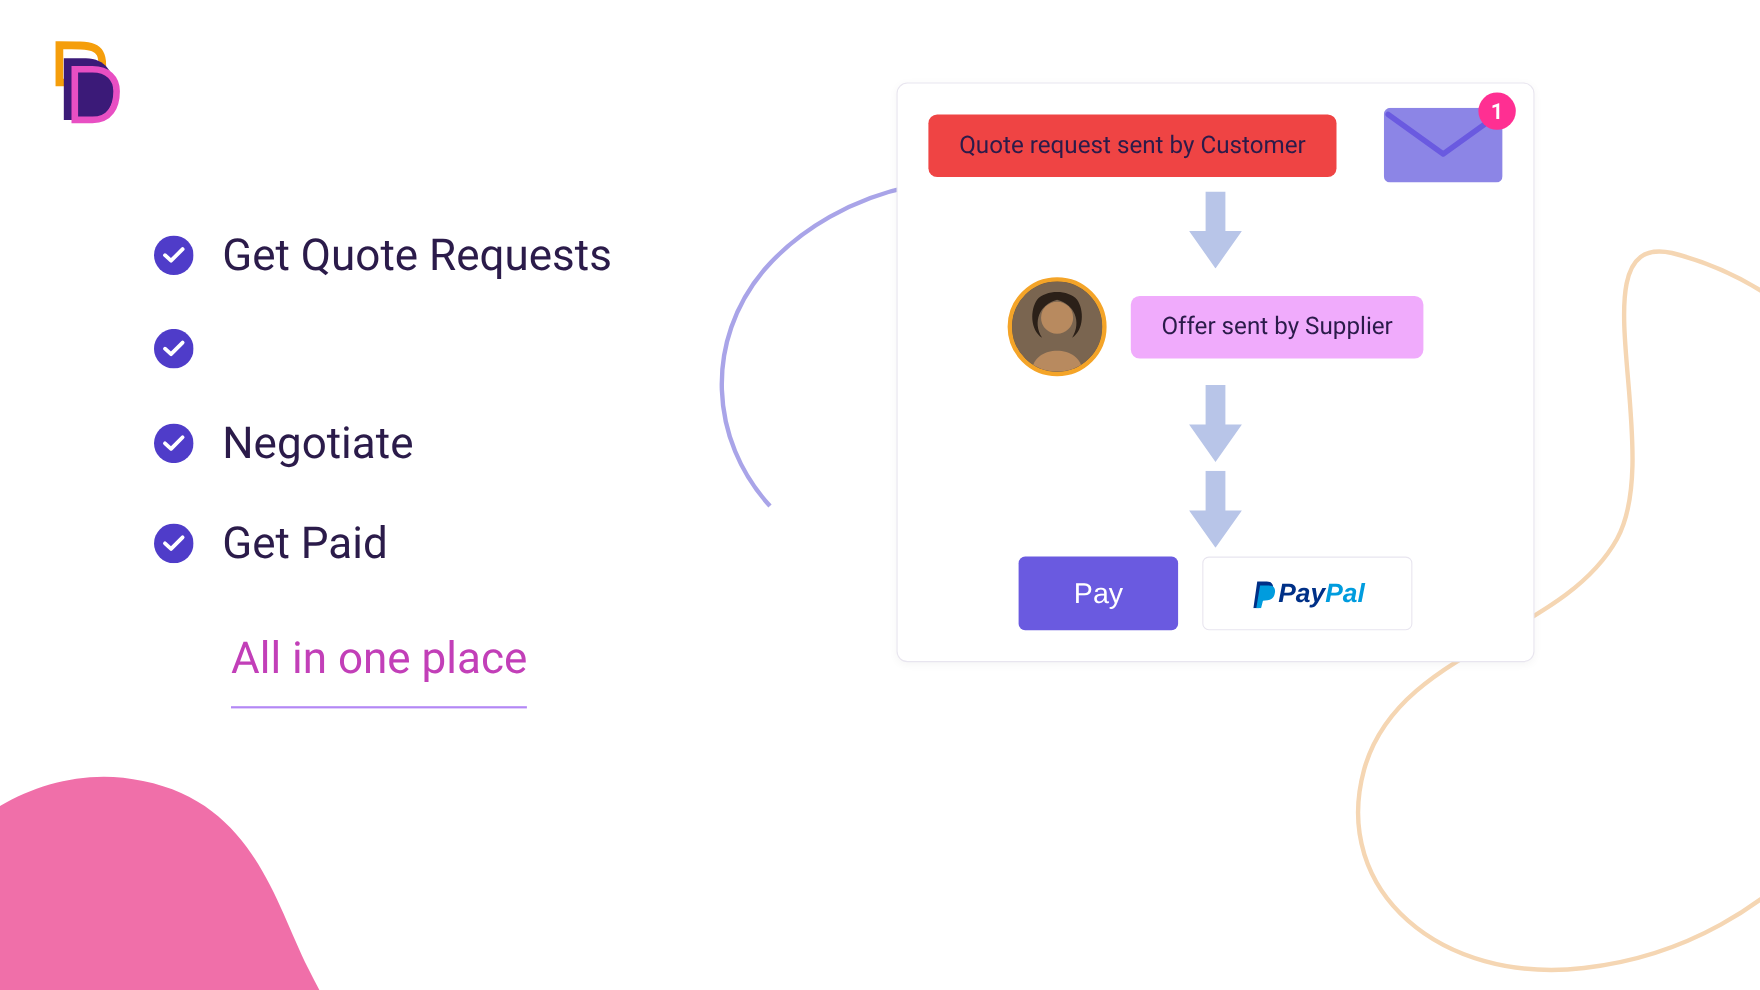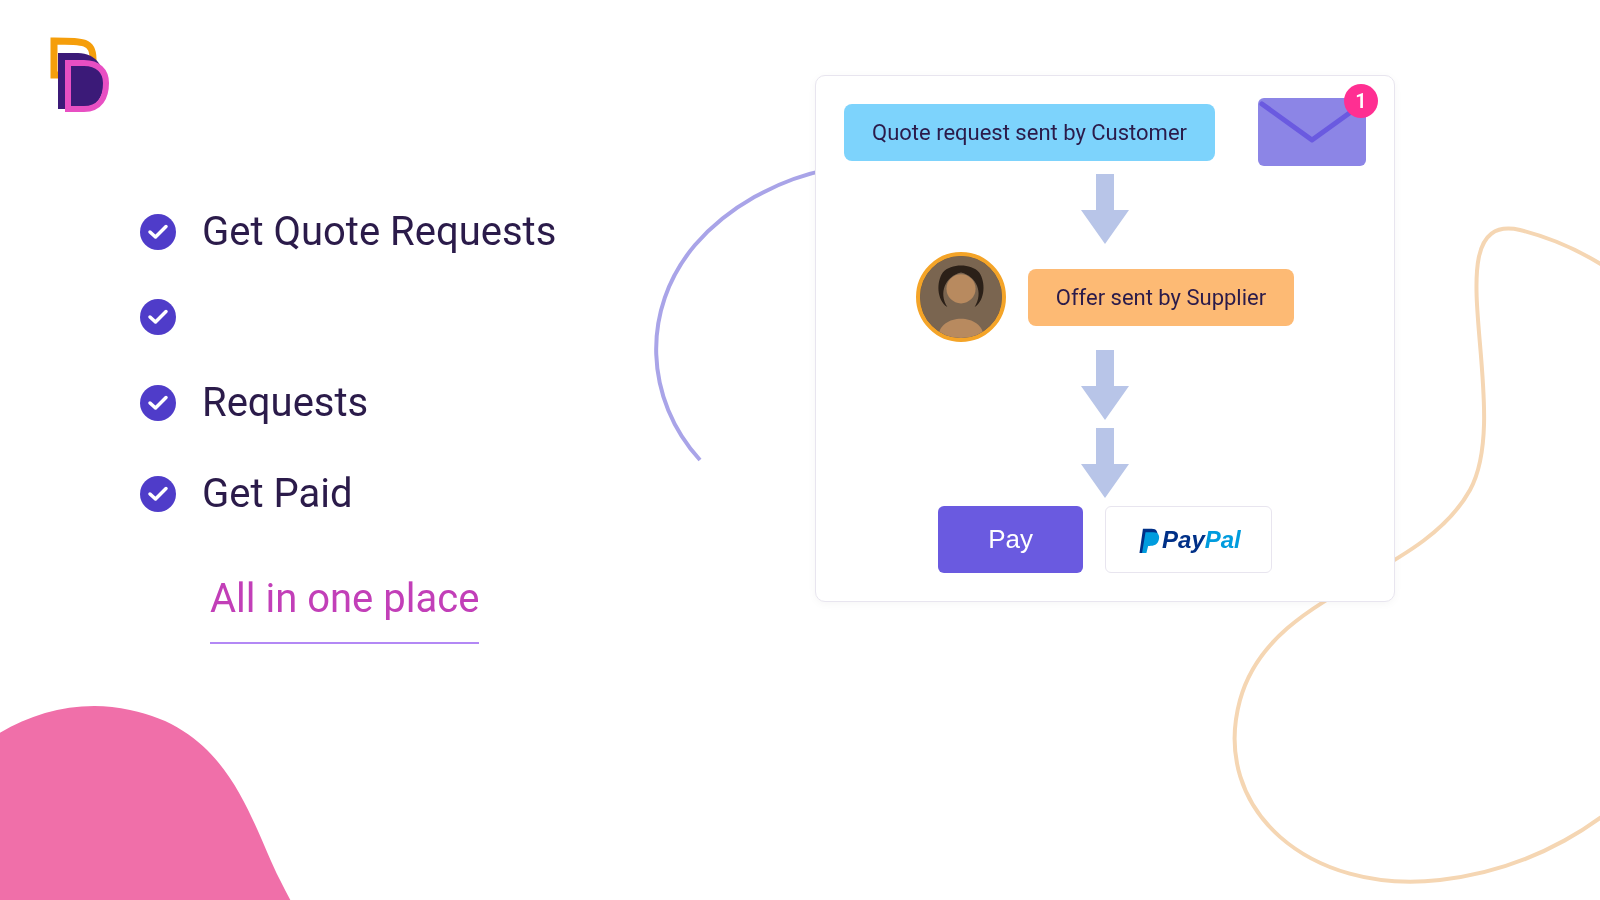--- a/index.html
+++ b/index.html
@@ -98,29 +98,29 @@
 
   .step-row {
     display: flex;
     align-items: center;
     justify-content: center;
     gap: 22px;
     position: relative;
   }
 
   .pill {
-    background: #7dd3fc;
+    background: #ef4444;
     color: #2b1b4a;
     font-size: 22px;
     padding: 16px 28px;
     border-radius: 8px;
     white-space: nowrap;
   }
   .pill-peach {
-    background: #fdba74;
+    background: #f0abfc;
   }
 
   .envelope {
     width: 108px;
     height: 68px;
     position: relative;
     flex-shrink: 0;
   }
   .badge {
     position: absolute;
@@ -169,21 +169,21 @@
     font-size: 26px;
     border: none;
     border-radius: 6px;
     padding: 18px 50px;
     cursor: pointer;
   }
   .paypal-btn {
     background: #fff;
     border: 1px solid #e8e5ef;
     border-radius: 6px;
-    padding: 14px 30px;
+    padding: 14px 42px;
     display: flex;
     align-items: center;
     gap: 0;
     cursor: pointer;
   }
   .paypal-logo { width:26px; height:26px; }
   .paypal-text { font-size:24px; font-weight:700; font-style: italic;}
   .pp-a { color:#003087; }
   .pp-b { color:#009cde; }
 </style>
@@ -220,21 +220,21 @@
     <svg class="check-icon" viewBox="0 0 36 36">
         <circle cx="18" cy="18" r="18" fill="#4f3cc9"></circle>
         <path d="M10 18 L15.5 23 L26 12.5" stroke="#fff" stroke-width="3.5" fill="none" stroke-linecap="round" stroke-linejoin="round"></path>
       </svg>
   </div>
   <div class="feature-row">
     <svg class="check-icon" viewBox="0 0 36 36">
         <circle cx="18" cy="18" r="18" fill="#4f3cc9"></circle>
         <path d="M10 18 L15.5 23 L26 12.5" stroke="#fff" stroke-width="3.5" fill="none" stroke-linecap="round" stroke-linejoin="round"></path>
       </svg>
-    <span class="feature-text">Requests</span>
+    <span class="feature-text">Negotiate</span>
   </div>
   <div class="feature-row">
     <svg class="check-icon" viewBox="0 0 36 36">
         <circle cx="18" cy="18" r="18" fill="#4f3cc9"></circle>
         <path d="M10 18 L15.5 23 L26 12.5" stroke="#fff" stroke-width="3.5" fill="none" stroke-linecap="round" stroke-linejoin="round"></path>
       </svg>
     <span class="feature-text">Get Paid</span>
   </div>
   <span class="tagline">All in one place</span>
 </div>

